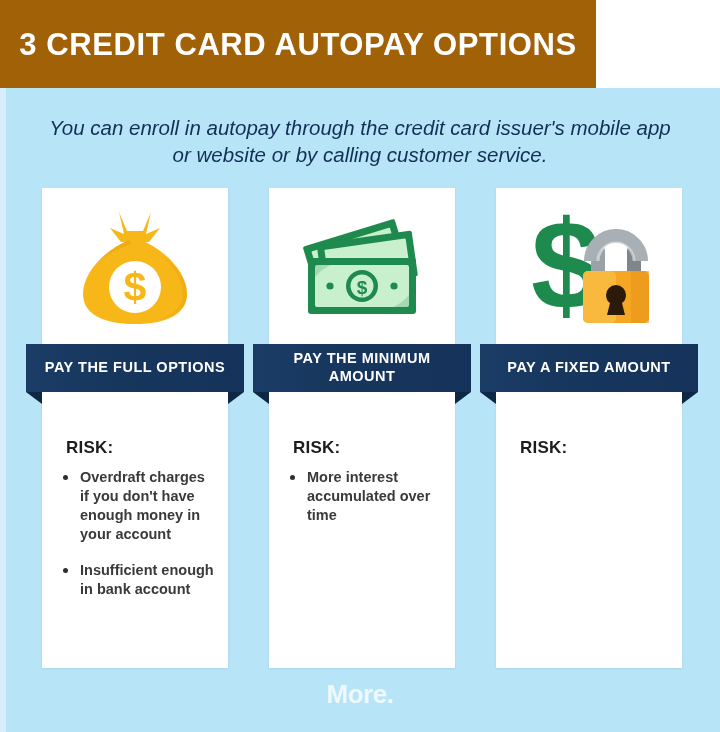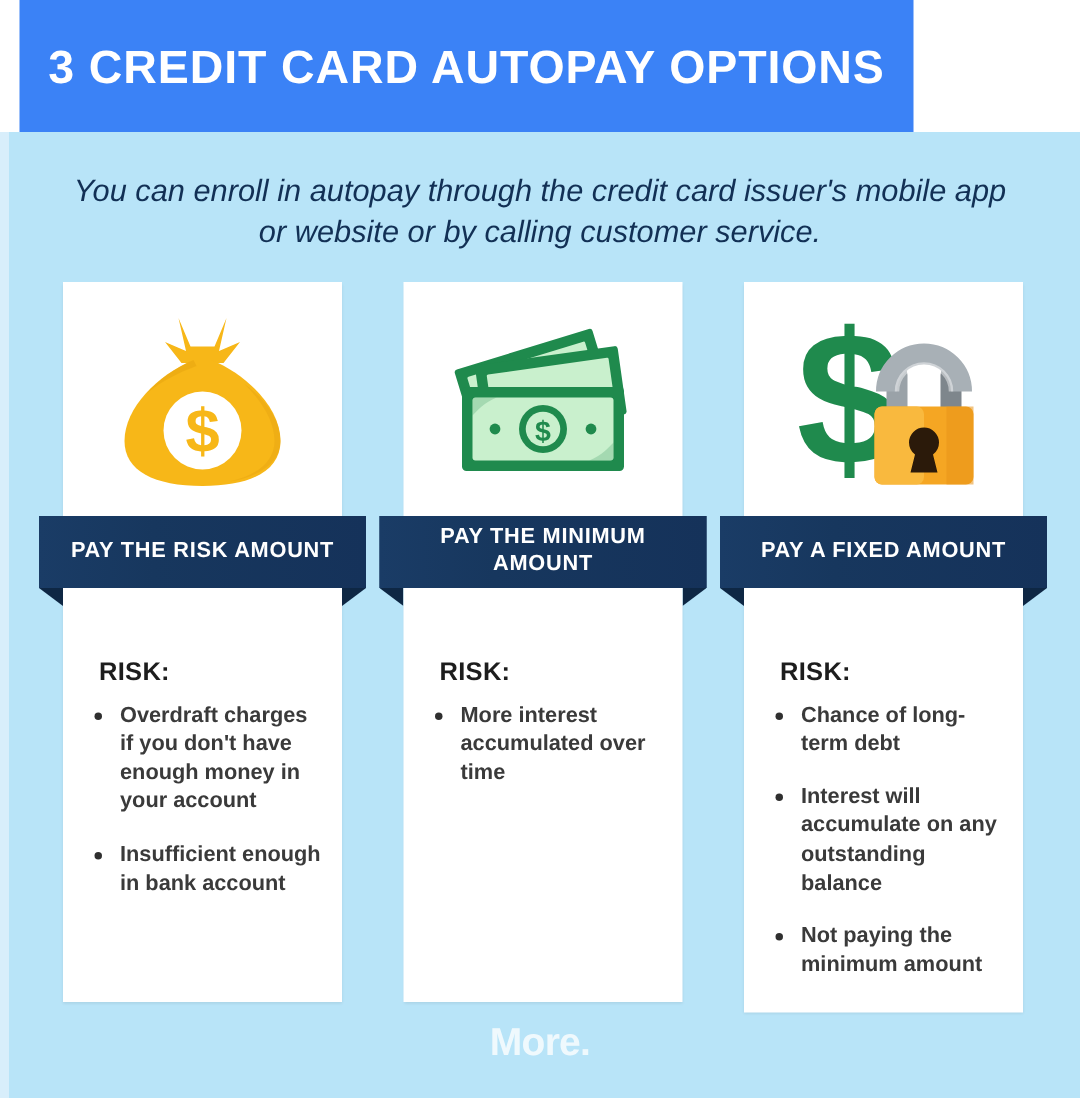--- a/index.html
+++ b/index.html
@@ -17,25 +17,24 @@
     height: 732px;
     background: #ffffff;
   }
 
   
   .header-band {
     position: absolute;
     left: 0; top: 0;
     width: 596px;
     height: 88px;
-    background: #3b82f6;
+    background: #a16207;
     display: flex;
     align-items: center;
     justify-content: center;
-    margin-left: 13px;
   }
   .header-title {
     color: #ffffff;
     font-size: 31px;
     font-weight: bold;
     letter-spacing: 0.6px;
     text-align: center;
     line-height: 1;
     white-space: nowrap;
   }
@@ -234,21 +233,21 @@
             <div class="risk-heading">RISK:</div>
             <ul class="bullet-list">
               <li class="bullet-item">Overdraft charges if you don't have enough money in your account</li>
               <li class="bullet-item">Insufficient enough in bank account</li>
             </ul>
           </div>
         </div>
 
         <div class="ribbon-wrap">
           <div class="ribbon-body">
-            <div class="ribbon-label">PAY THE RISK AMOUNT</div>
+            <div class="ribbon-label">PAY THE FULL OPTIONS</div>
           </div>
           <div class="ribbon-tail left"></div>
           <div class="ribbon-tail right"></div>
         </div>
       </div>
 
       <div class="column col-1">
         <div class="card">
 
           <div class="icon-slot">
@@ -302,25 +301,20 @@
               <path d="M75 56 a18 18 0 0 1 36 0" fill="none" stroke="#ffffff" stroke-width="3" opacity="0.45"></path>
               <rect x="60" y="66" width="66" height="52" rx="5" fill="#f5a623"></rect>
               <rect x="60" y="66" width="33" height="52" rx="5" fill="#f9b93e"></rect>
               <rect x="108" y="66" width="18" height="52" fill="#e8931a" opacity="0.55"></rect>
               <path d="M93 80 a10 10 0 0 1 10 10 a10 10 0 0 1 -4 8 l3 12 h-18 l3 -12 a10 10 0 0 1 -4 -8 a10 10 0 0 1 10 -10 Z" fill="#2b1a0a"></path>
             </svg>
           </div>
 
           <div class="risk-block">
             <div class="risk-heading">RISK:</div>
-            <ul class="bullet-list">
-              <li class="bullet-item">Chance of long-term debt</li>
-              <li class="bullet-item">Interest will accumulate on any outstanding balance</li>
-              <li class="bullet-item">Not paying the minimum amount</li>
-            </ul>
           </div>
         </div>
 
         <div class="ribbon-wrap">
           <div class="ribbon-body">
             <div class="ribbon-label">PAY A FIXED AMOUNT</div>
           </div>
           <div class="ribbon-tail left"></div>
           <div class="ribbon-tail right"></div>
         </div>

